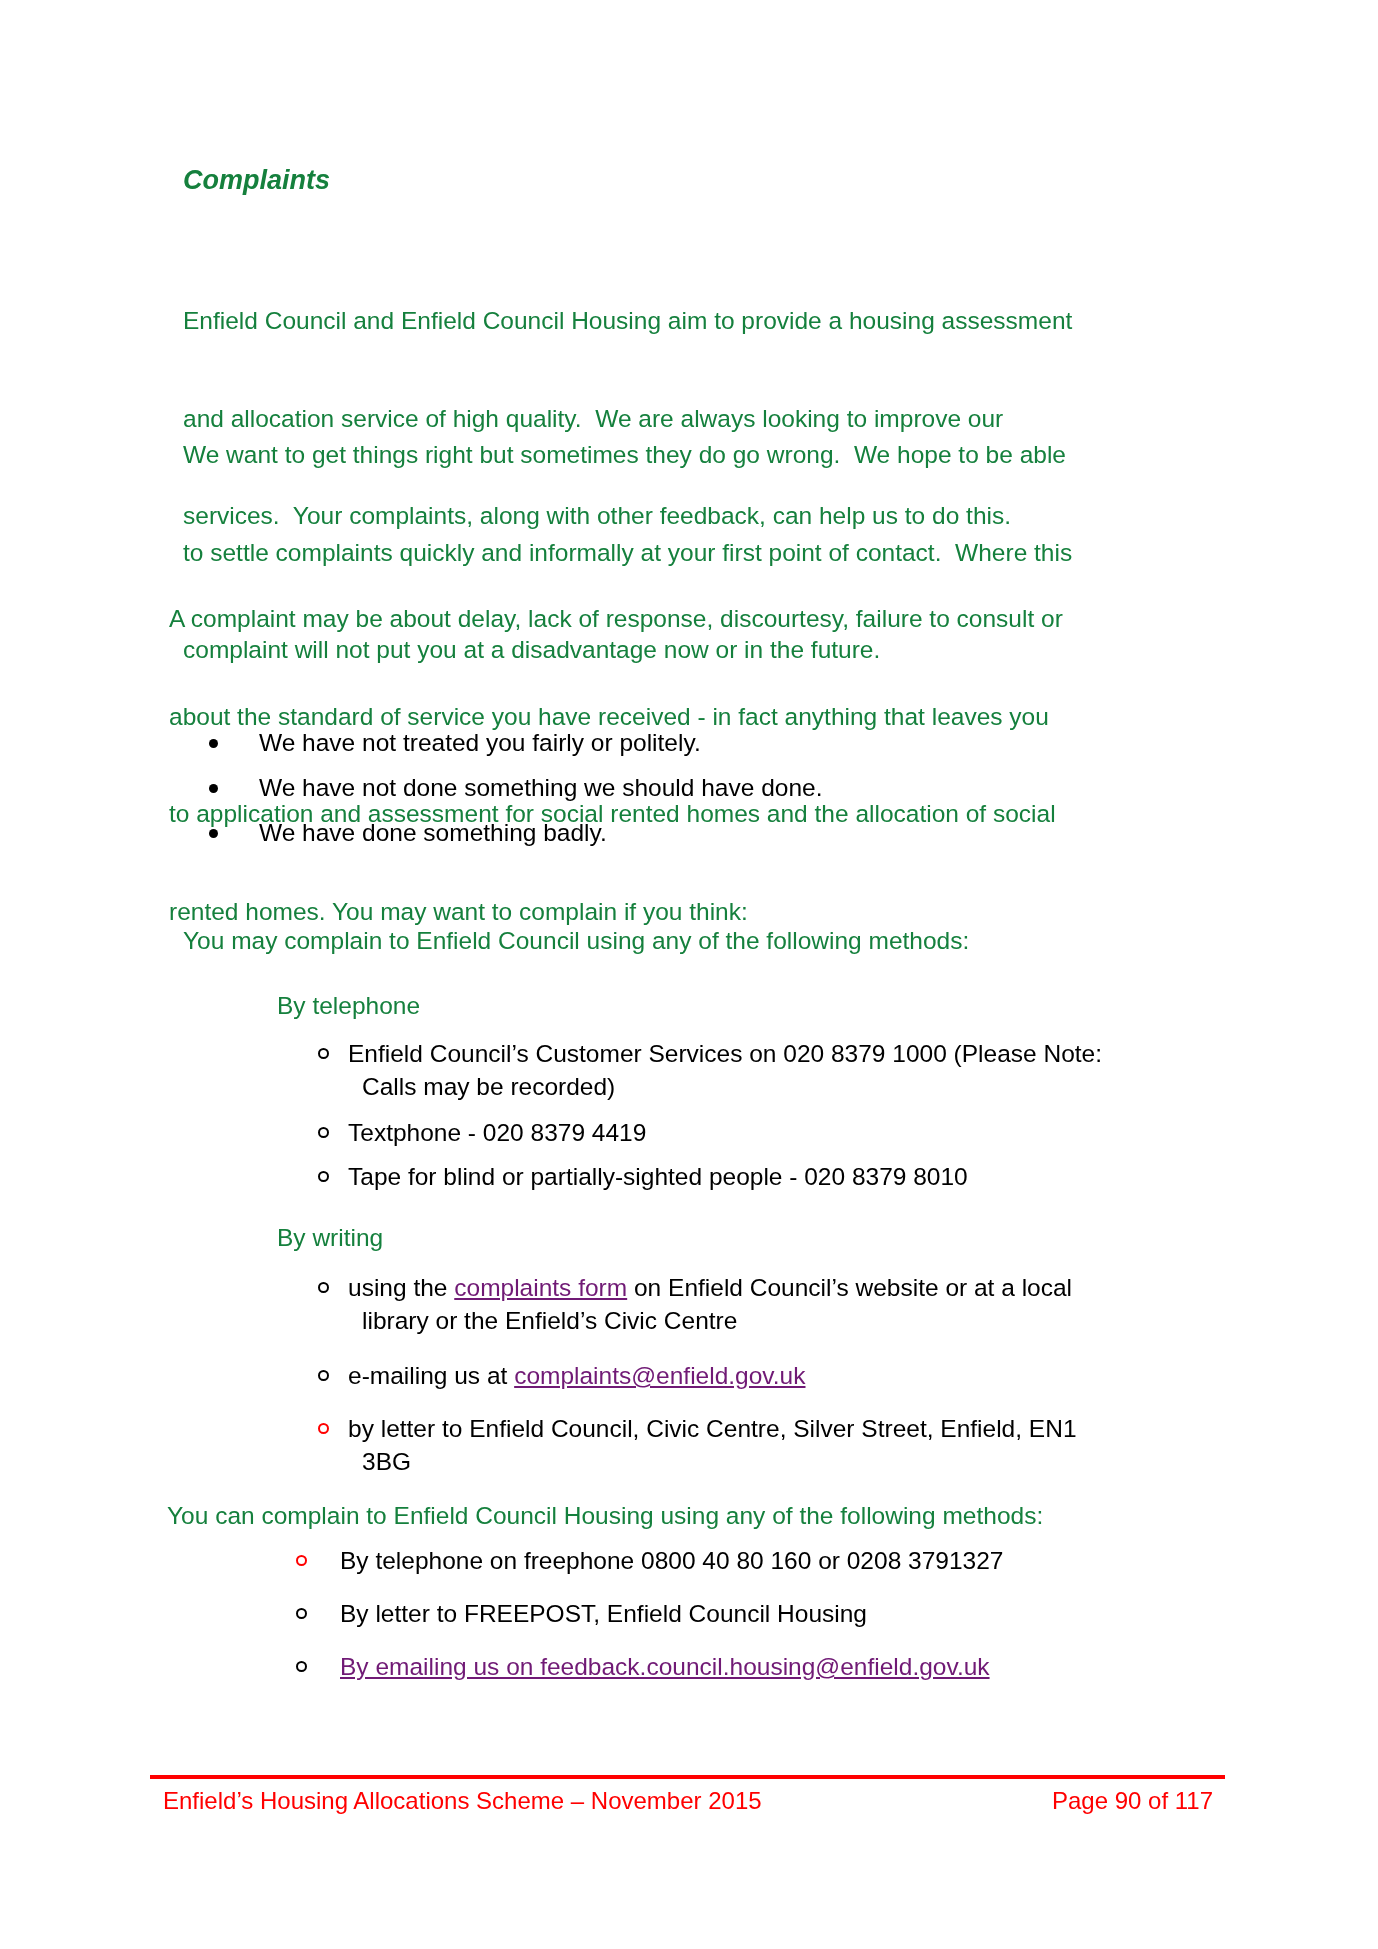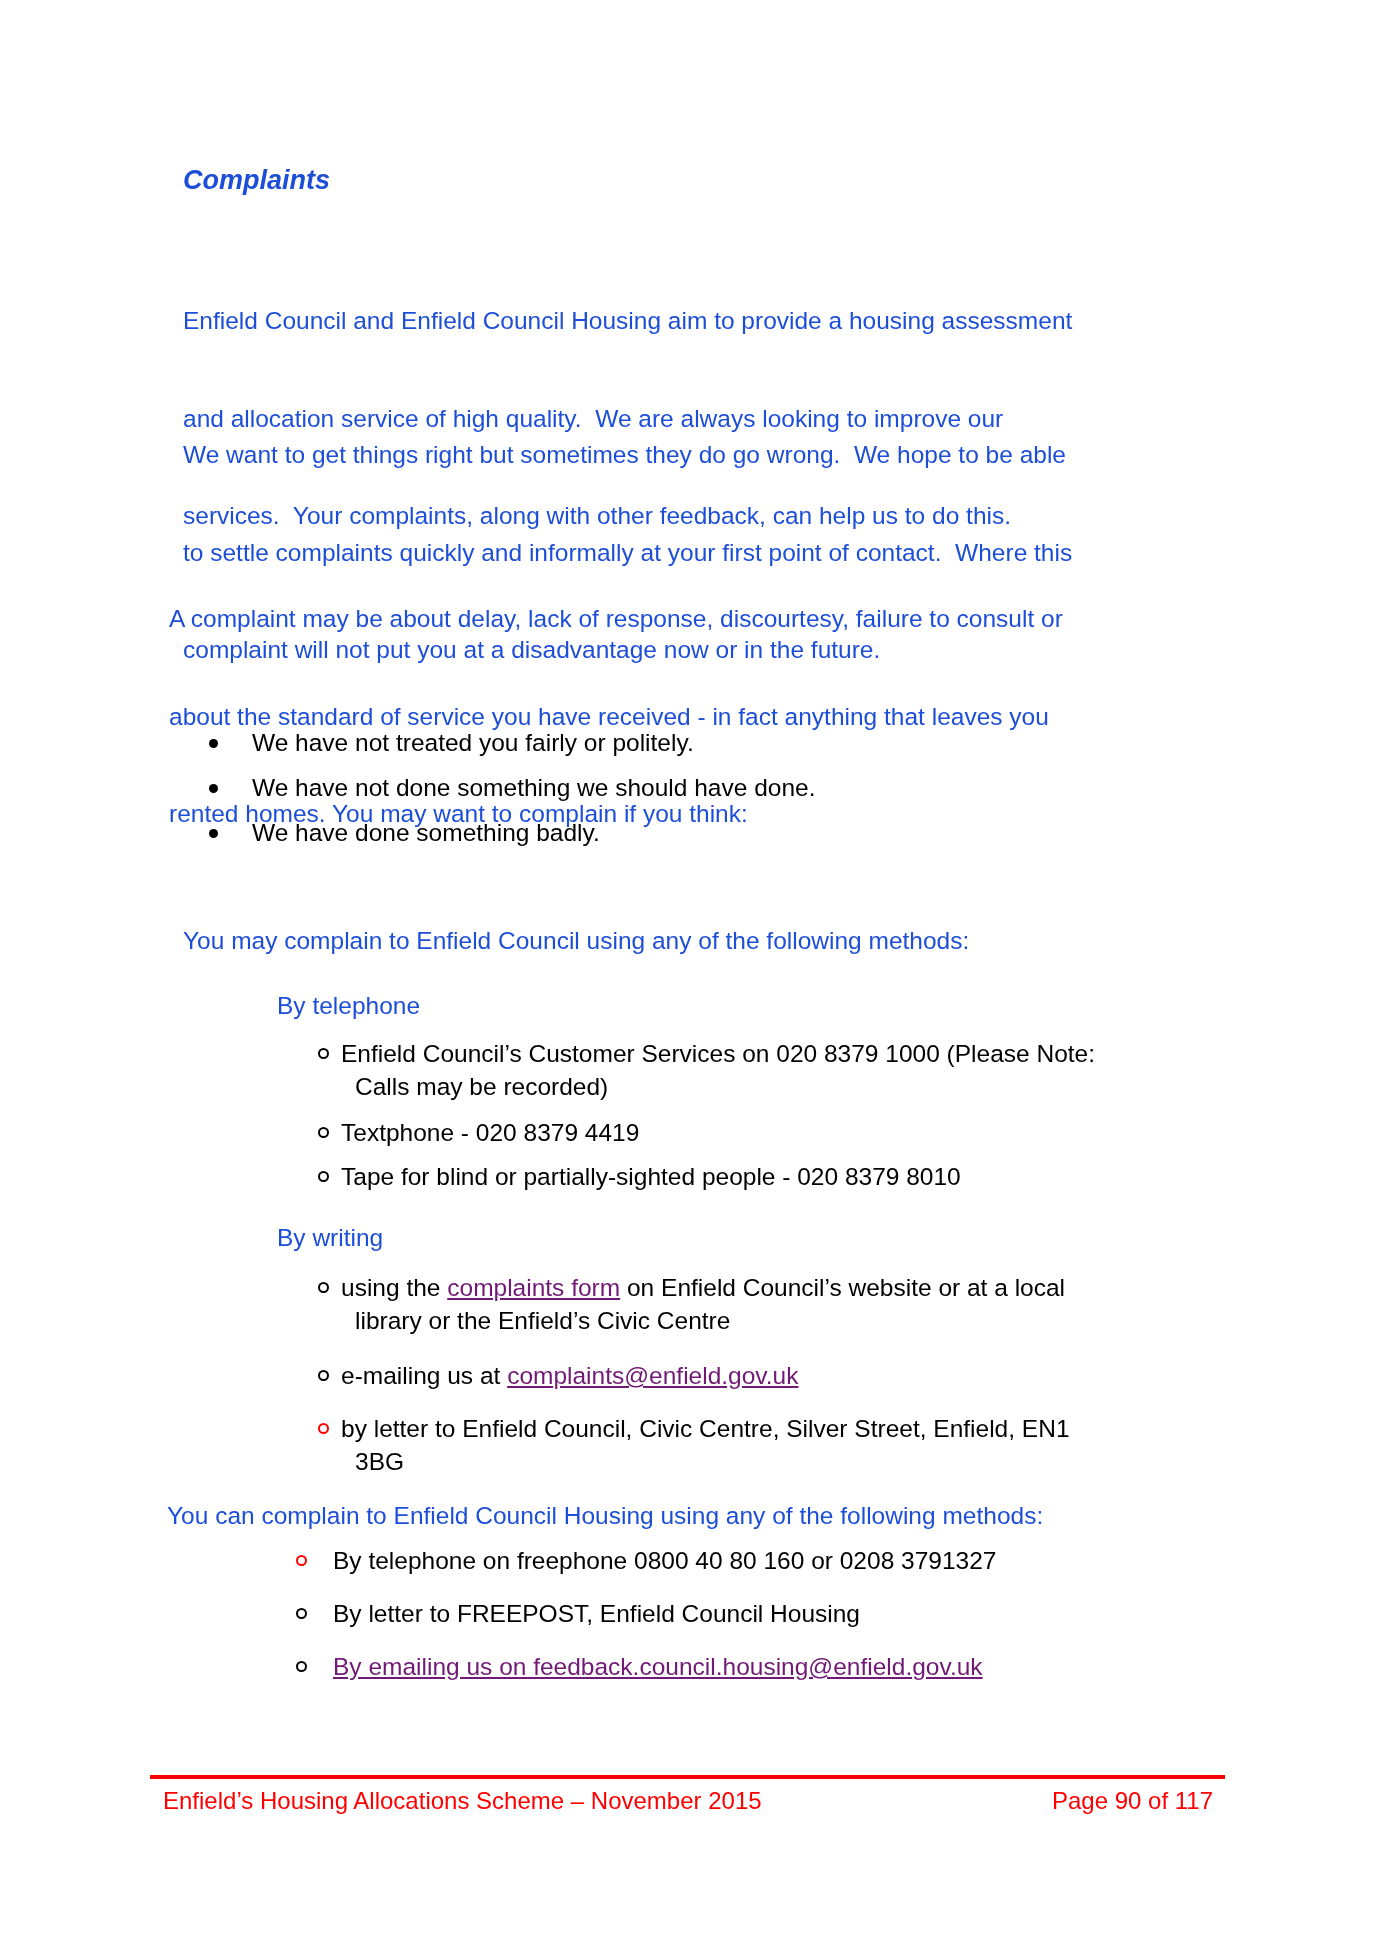--- a/index.html
+++ b/index.html
@@ -1,24 +1,24 @@
 <!DOCTYPE html>
 <html><head>
 <meta charset="utf-8">
 <style>
   html,body { margin:0; padding:0; background:#ffffff; }
   .page {
     position:relative; width:1378px; height:1949px; background:#ffffff;
     font-family:"Liberation Sans", sans-serif; color:#000000; overflow:hidden;
   }
-  .t { position:absolute; font-size:24.5px; line-height:32.5px; white-space:pre; color:#1d4ed8; }
+  .t { position:absolute; font-size:24.5px; line-height:32.5px; white-space:pre; color:#15803d; }
   .heading { font-size:27px; font-weight:bold; font-style:italic; }
   .para .line { display:block; }
   .item { position:absolute; left:0; width:1378px; height:0; }
-  .item .txt { position:absolute; font-size:24.5px; line-height:32.5px; white-space:pre; }
+  .item .txt { position:absolute; font-size:24.5px; line-height:32.5px; white-space:pre;margin-left:7px; }
   .dot {
     position:absolute; width:9px; height:9px; background:#000; border-radius:50%; top:12px;
   }
   .circle {
     position:absolute; width:11px; height:11px; border:2px solid #000; border-radius:50%;
     top:10px; box-sizing:border-box; background:transparent;
   }
   .circle.red { border-color:#ff0000; }
   .lnk { color:#701a75; text-decoration:underline; cursor:pointer; }
   .footer-rule { position:absolute; left:150px; top:1775px; width:1075px; height:4px; background:#ff0000; }
@@ -43,20 +43,21 @@
 
   <div class="t para" style="top:374px; left:183px;">
     <span class="line">We want to get things right but sometimes they do go wrong.  We hope to be able</span>
     <span class="line">to settle complaints quickly and informally at your first point of contact.  Where this</span>
     <span class="line">complaint will not put you at a disadvantage now or in the future.</span>
   </div>
 
   <div class="t para" style="top:538px; left:169px;">
     <span class="line">A complaint may be about delay, lack of response, discourtesy, failure to consult or</span>
     <span class="line">about the standard of service you have received - in fact anything that leaves you</span>
+    <span class="line">to application and assessment for social rented homes and the allocation of social</span>
     <span class="line">rented homes. You may want to complain if you think:</span>
   </div>
 
   <div class="item" style="top:727px;">
     <span class="dot" style="left:209px;"></span>
     <span class="txt" style="left:252px;">We have not treated you fairly or politely.</span>
   </div>
   <div class="item" style="top:772px;">
     <span class="dot" style="left:209px;"></span>
     <span class="txt" style="left:252px;">We have not done something we should have done.</span>

